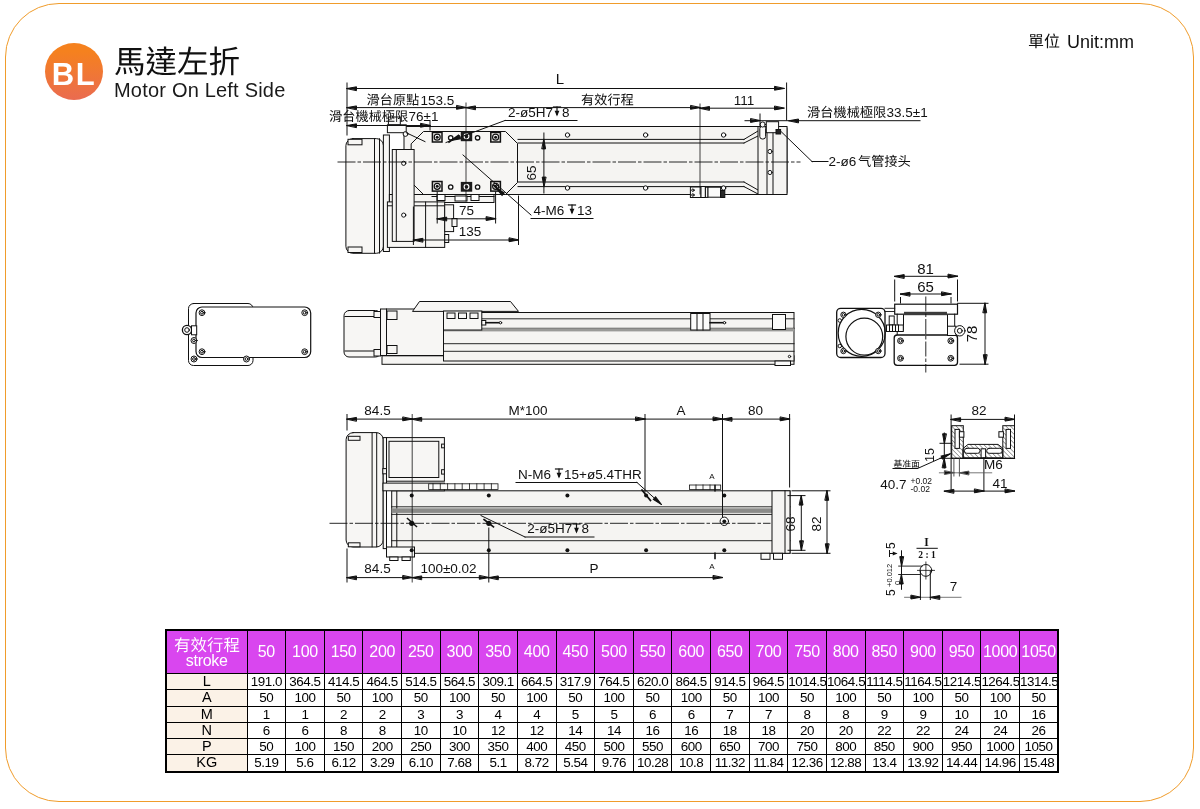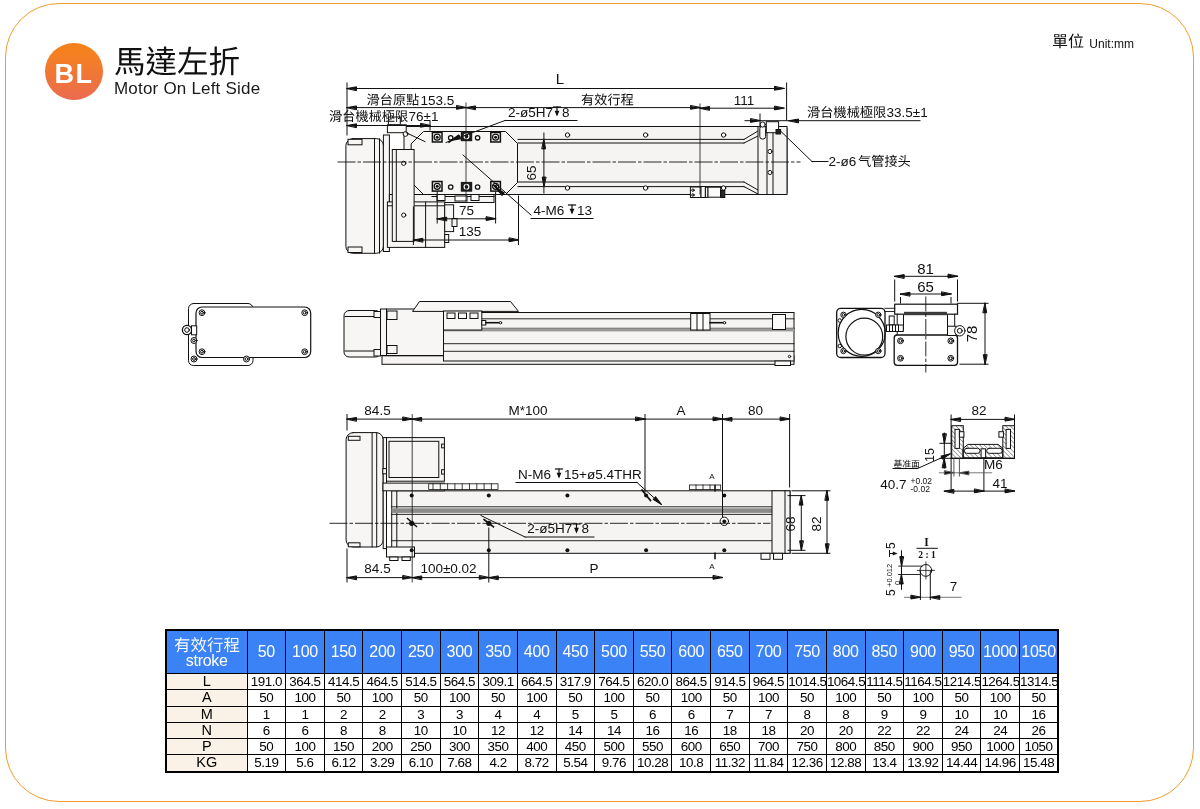--- a/index.html
+++ b/index.html
@@ -1,21 +1,21 @@
 <!DOCTYPE html>
 <html><head><meta charset="utf-8"><style>
 html,body{margin:0;padding:0;}
 body{width:1200px;height:809px;position:relative;background:#fff;font-family:"Liberation Sans",sans-serif;overflow:hidden;}
 #border{position:absolute;left:4.5px;top:2.5px;width:1187px;height:797px;border:1.6px solid #F09C2B;border-radius:54px;}
-#logo{position:absolute;left:45px;top:43px;width:58px;height:57px;border-radius:50%;background:linear-gradient(180deg,#F5811E 15%,#EA6B50 100%);color:#fff;font-weight:bold;font-size:27px;text-align:center;line-height:63px;letter-spacing:1.5px;}
-#subtitle{position:absolute;left:114px;top:79px;font-size:17px;color:#1a1a1a;letter-spacing:0.2px;}
-#unit{position:absolute;right:66px;top:32px;font-size:12px;color:#111;}
+#logo{position:absolute;left:45px;top:43px;width:58px;height:57px;border-radius:50%;background:linear-gradient(180deg,#F5811E 15%,#EA6B50 100%);color:#fff;font-weight:bold;font-size:31px;text-align:center;line-height:63px;letter-spacing:1.5px;}
+#subtitle{position:absolute;left:114px;top:79px;font-size:20px;color:#1a1a1a;letter-spacing:0.2px;}
+#unit{position:absolute;right:66px;top:32px;font-size:18px;color:#111;}
 table.spec{position:absolute;left:165px;top:629px;border-collapse:collapse;table-layout:fixed;width:892px;font-family:"Liberation Sans",sans-serif;border:2px solid #000;}
 table.spec td{border:1px solid #000;text-align:center;padding:0;overflow:hidden;}
-table.spec td.hd{background:#3b82f6;color:#fff;height:42px;font-size:16px;letter-spacing:-0.3px;}
+table.spec td.hd{background:#d946ef;color:#fff;height:42px;font-size:16px;letter-spacing:-0.3px;}
 table.spec td.lbl{background:#FBF2E7;font-size:14.5px;height:15.3px;line-height:15.3px;}
 table.spec td.val{background:#fff;font-size:13.4px;height:15.3px;line-height:15.3px;letter-spacing:-0.45px;}
 #drw text{fill:#111;stroke:none;}
 </style></head><body>
 
 <div id="border"></div>
 
 <div id="logo">BL</div>
 
 <svg width="260" height="40" style="position:absolute;left:114px;top:44px">
@@ -894,21 +894,21 @@
         <td class="val">1050</td>
       </tr>
       <tr>
         <td class="lbl">KG</td>
         <td class="val">5.19</td>
         <td class="val">5.6</td>
         <td class="val">6.12</td>
         <td class="val">3.29</td>
         <td class="val">6.10</td>
         <td class="val">7.68</td>
-        <td class="val">4.2</td>
+        <td class="val">5.1</td>
         <td class="val">8.72</td>
         <td class="val">5.54</td>
         <td class="val">9.76</td>
         <td class="val">10.28</td>
         <td class="val">10.8</td>
         <td class="val">11.32</td>
         <td class="val">11.84</td>
         <td class="val">12.36</td>
         <td class="val">12.88</td>
         <td class="val">13.4</td>

